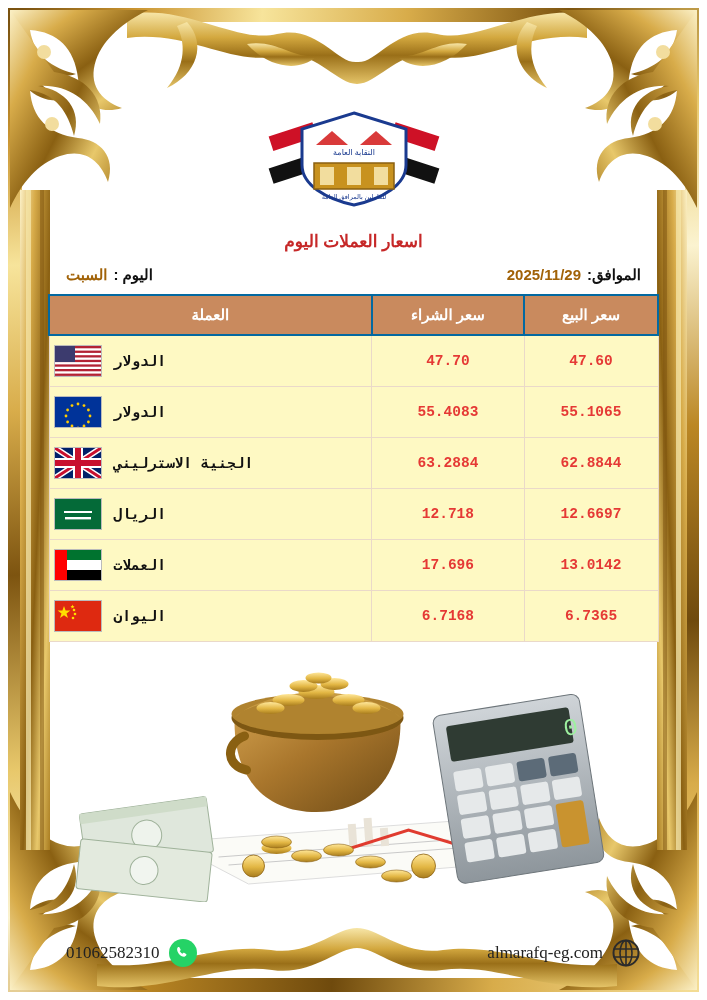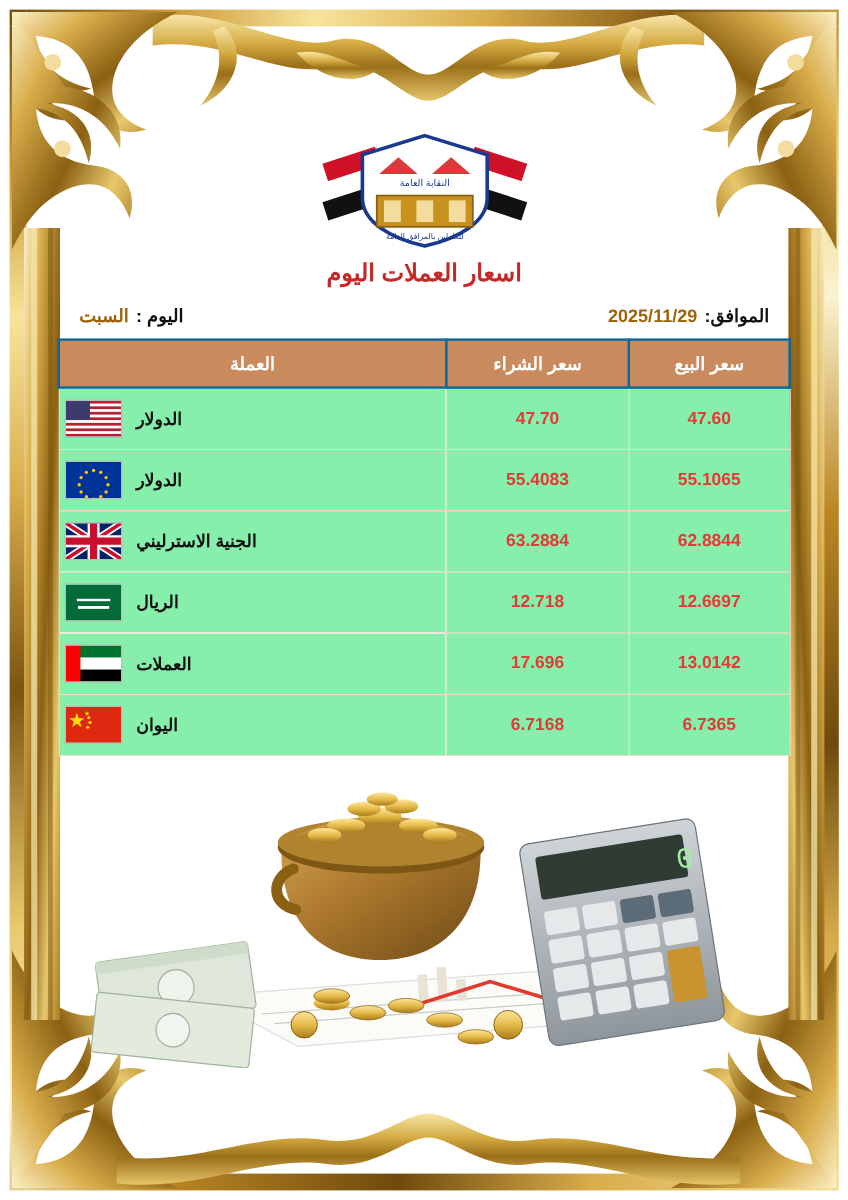--- a/index.html
+++ b/index.html
@@ -92,24 +92,24 @@
 
   .org-title {
     font-size: 20.5px;
     font-weight: bold;
     color: #111111;
     margin-top: 14px;
     letter-spacing: 0;
   }
 
   .rates-title {
-    font-size: 20px;
+    font-size: 17px;
     font-weight: bold;
     color: #c62828;
-    margin-top: 6px;
+    margin-top: 22px;
   }
 
   .daterow {
     display: flex;
     flex-direction: row-reverse;
     justify-content: space-between;
     align-items: center;
     margin: 14px 18px 10px 18px;
     font-size: 15px;
     font-weight: bold;
@@ -130,21 +130,22 @@
     color: #ffffff;
     font-size: 15px;
     font-weight: bold;
     padding: 10px 4px;
     border: 2px solid #0369a1;
   }
   table.rates td {
     border: 1px solid #ead9c9;
     padding: 9px 4px;
     font-size: 14.5px;
-    background: #86efac;
+    background: #fef9c3;
+    font-family: Liberation Mono, monospace;
   }
   td.cur {
     text-align: center;
     color: #111;
     font-weight: bold;
     font-size: 14px;
     position: relative;
   }
   td.cur .inner {
     display: flex;
@@ -538,15 +539,32 @@
             <rect x="474" y="158" width="28" height="20" rx="3" fill="#e6e9ea"></rect>
             <rect x="506" y="158" width="28" height="44" rx="3" fill="#c9932f"></rect>
             <rect x="410" y="182" width="28" height="20" rx="3" fill="#e6e9ea"></rect>
             <rect x="442" y="182" width="28" height="20" rx="3" fill="#e6e9ea"></rect>
             <rect x="474" y="182" width="28" height="20" rx="3" fill="#e6e9ea"></rect>
           </g>
         </g>
       </svg>
     </div>
 
+    <div class="footer">
+      <div class="fitem">
+        <svg width="30" height="30" viewBox="0 0 30 30">
+          <circle cx="15" cy="15" r="14" fill="#25D366"></circle>
+          <path d="M10 9 c-1.4 1.4 -1.2 4 .6 6.4 1.8 2.4 4.3 3.6 5.9 3.3 .8-.2 1.6-.9 1.9-1.6 .2-.5 .1-.8-.3-1.1l-2-1.2c-.4-.2-.7-.1-1 .2l-.6 .7c-1.2-.5-2.2-1.5-2.8-2.7l.7-.6c.3-.3 .4-.6 .2-1l-1.1-2c-.3-.5-.8-.6-1.5-.4z" fill="#ffffff"></path>
+        </svg>
+        <span class="txt">01062582310</span>
+      </div>
+      <div class="fitem">
+        <svg width="30" height="30" viewBox="0 0 30 30">
+          <circle cx="15" cy="15" r="12.5" fill="none" stroke="#2b2b2b" stroke-width="2"></circle>
+          <ellipse cx="15" cy="15" rx="6" ry="12.5" fill="none" stroke="#2b2b2b" stroke-width="1.6"></ellipse>
+          <path d="M2.7 11 H27.3 M2.7 19 H27.3 M15 2.5 V27.5" stroke="#2b2b2b" stroke-width="1.6"></path>
+        </svg>
+        <span class="txt">almarafq-eg.com</span>
+      </div>
+    </div>
 
   </div>
 </div>
 
 </body></html>

